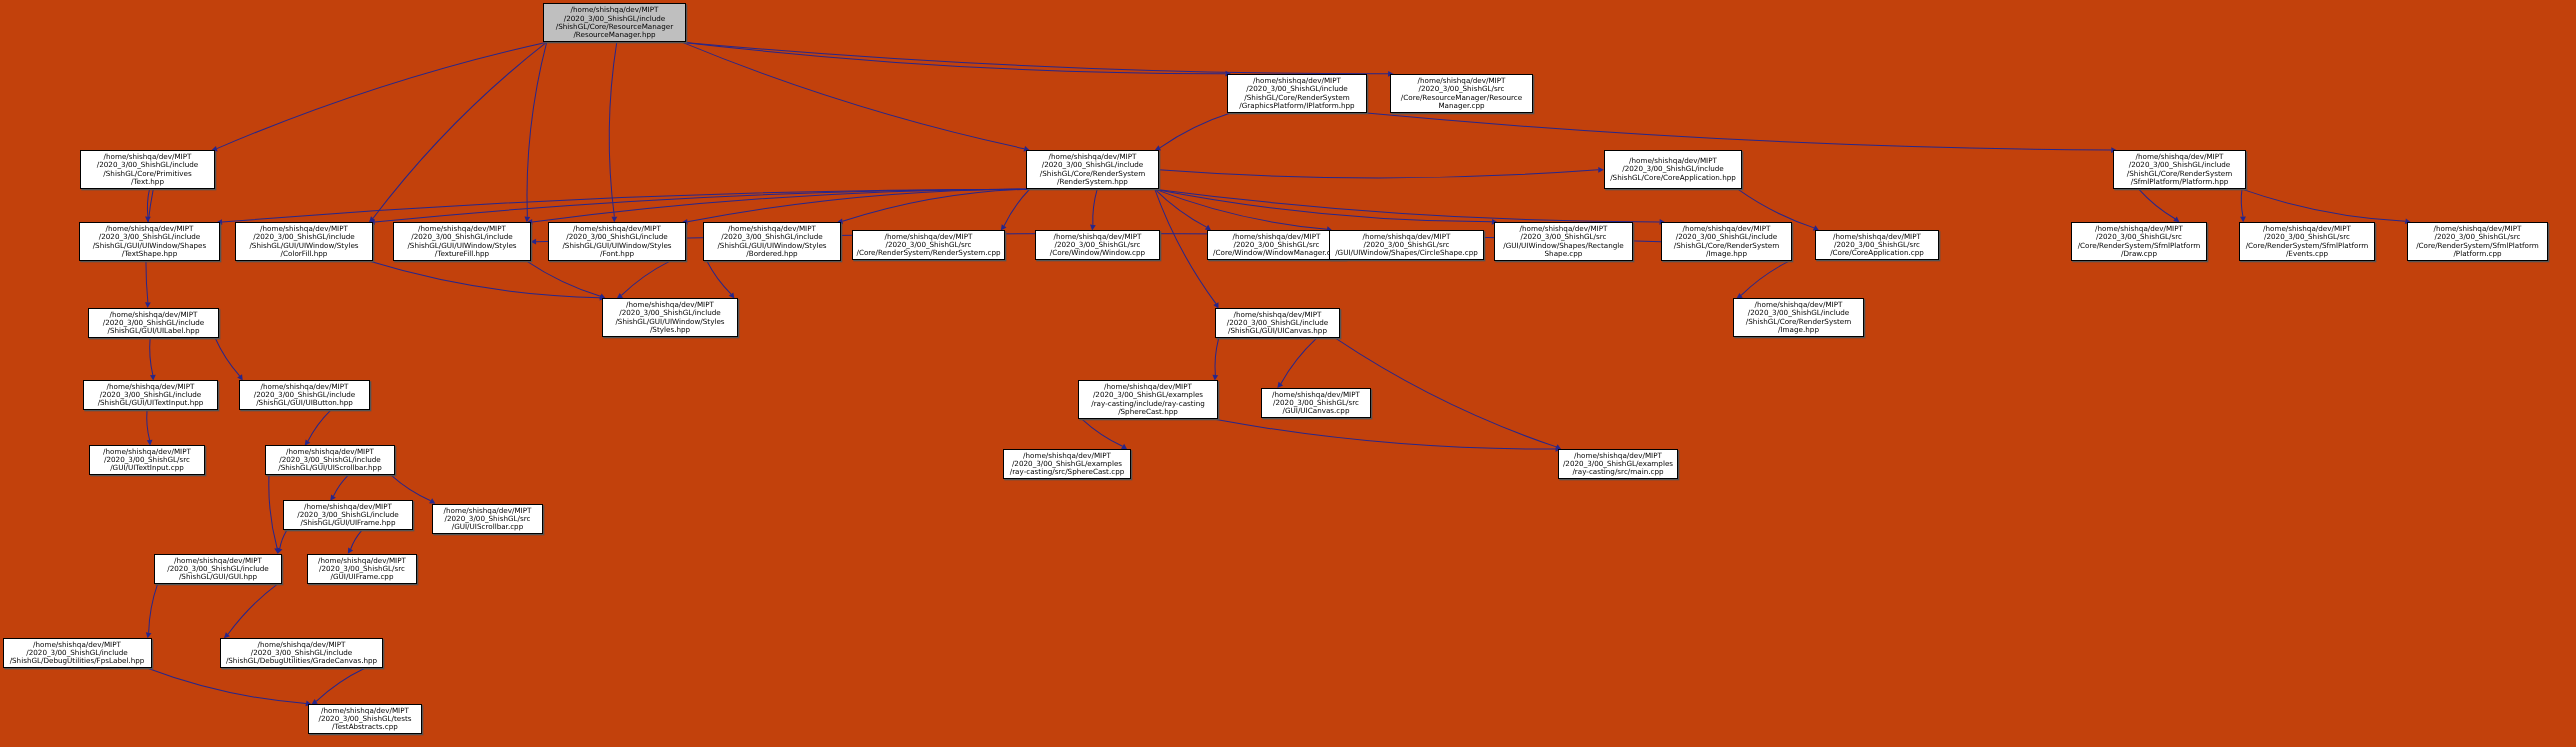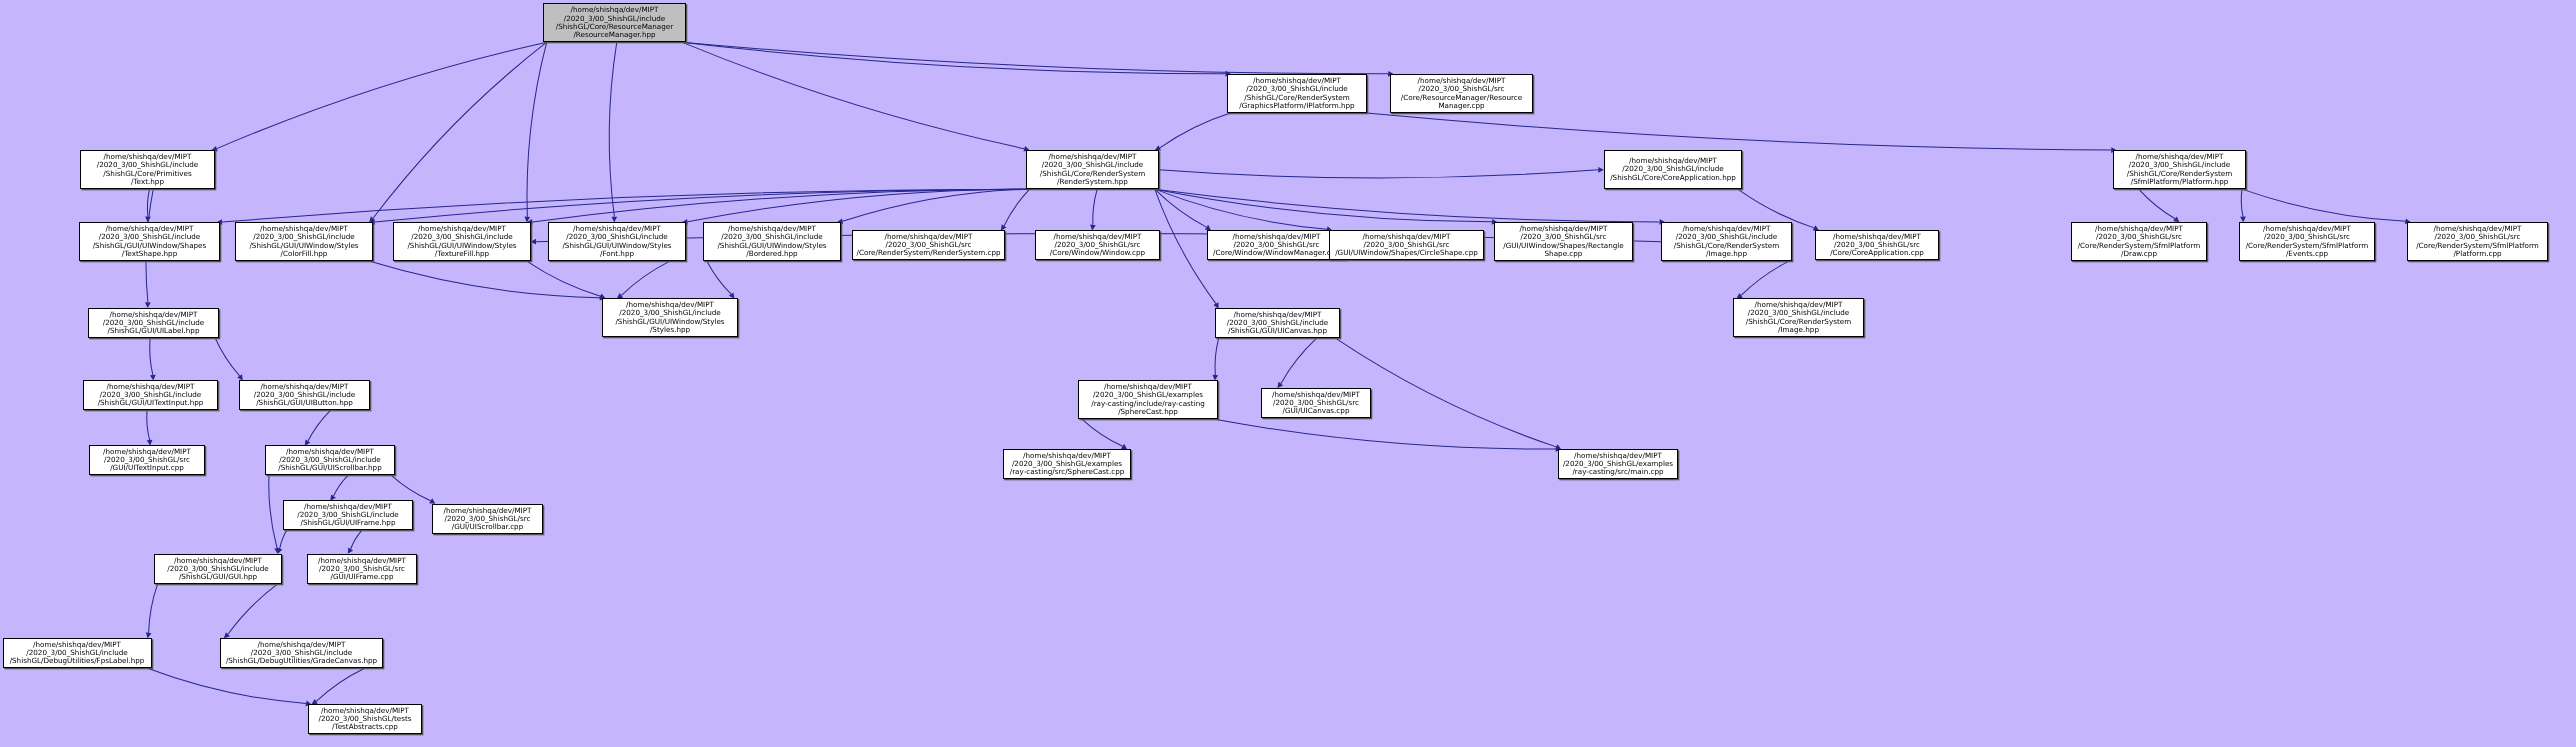--- a/index.html
+++ b/index.html
@@ -5,21 +5,21 @@
 <style>
   html, body {
     margin: 0;
     padding: 0;
     background: #ffffff;
   }
   #graph {
     position: relative;
     width: 2576px;
     height: 748px;
-    background: #c4b5fd;
+    background: #c2410c;
     font-family: "DejaVu Sans", sans-serif;
     overflow: hidden;
   }
   #edges {
     position: absolute;
     left: 0;
     top: 0;
     width: 2576px;
     height: 748px;
     pointer-events: none;

